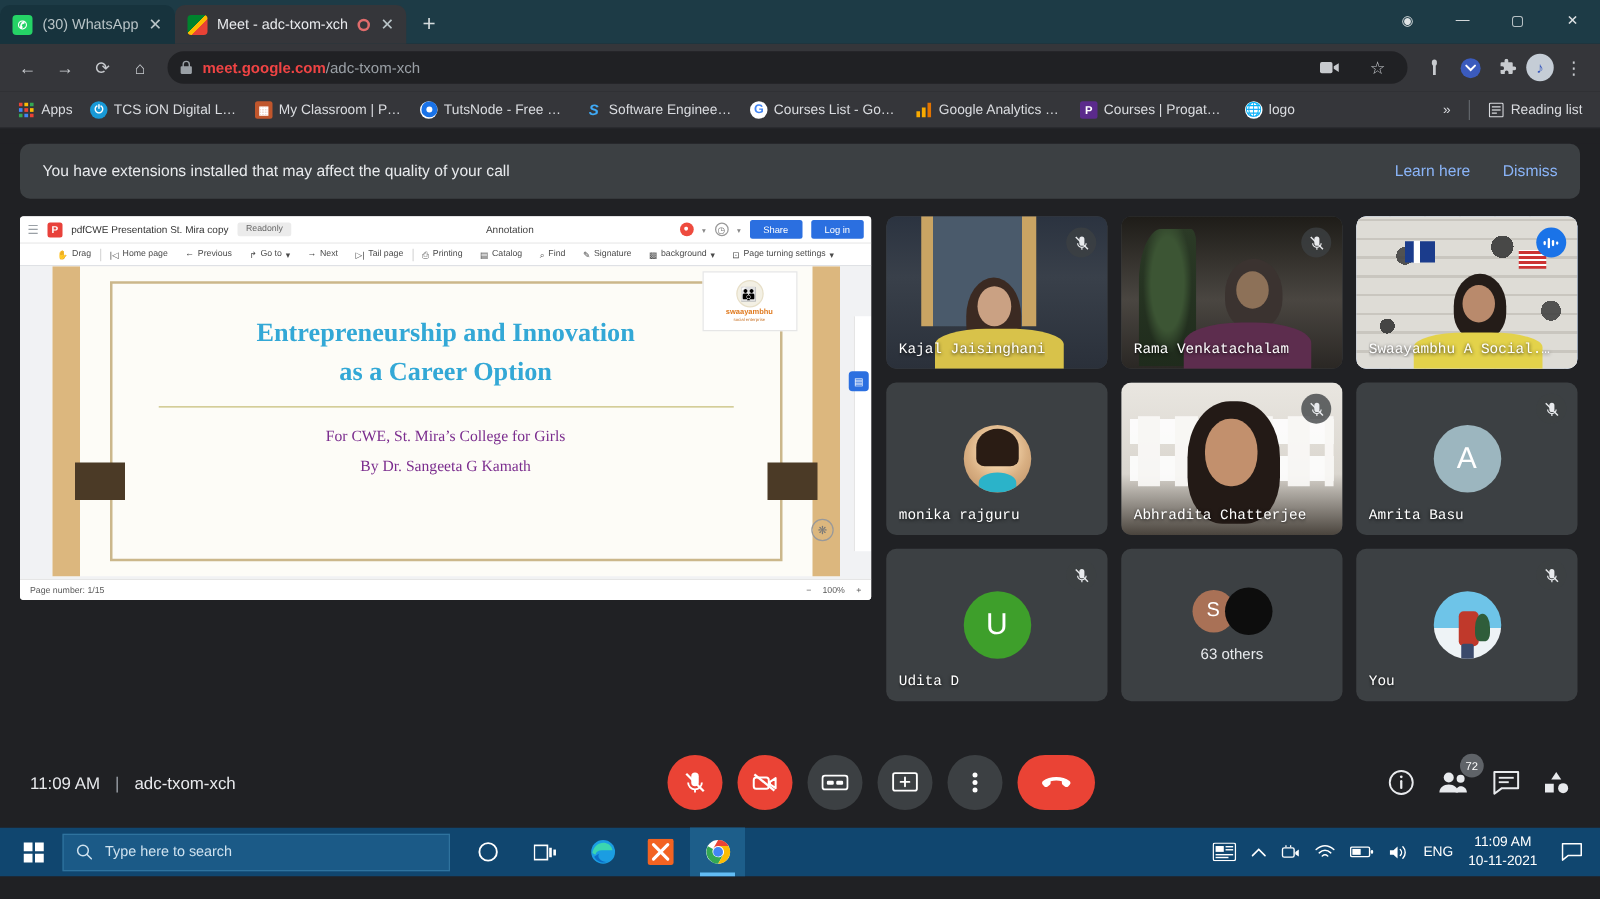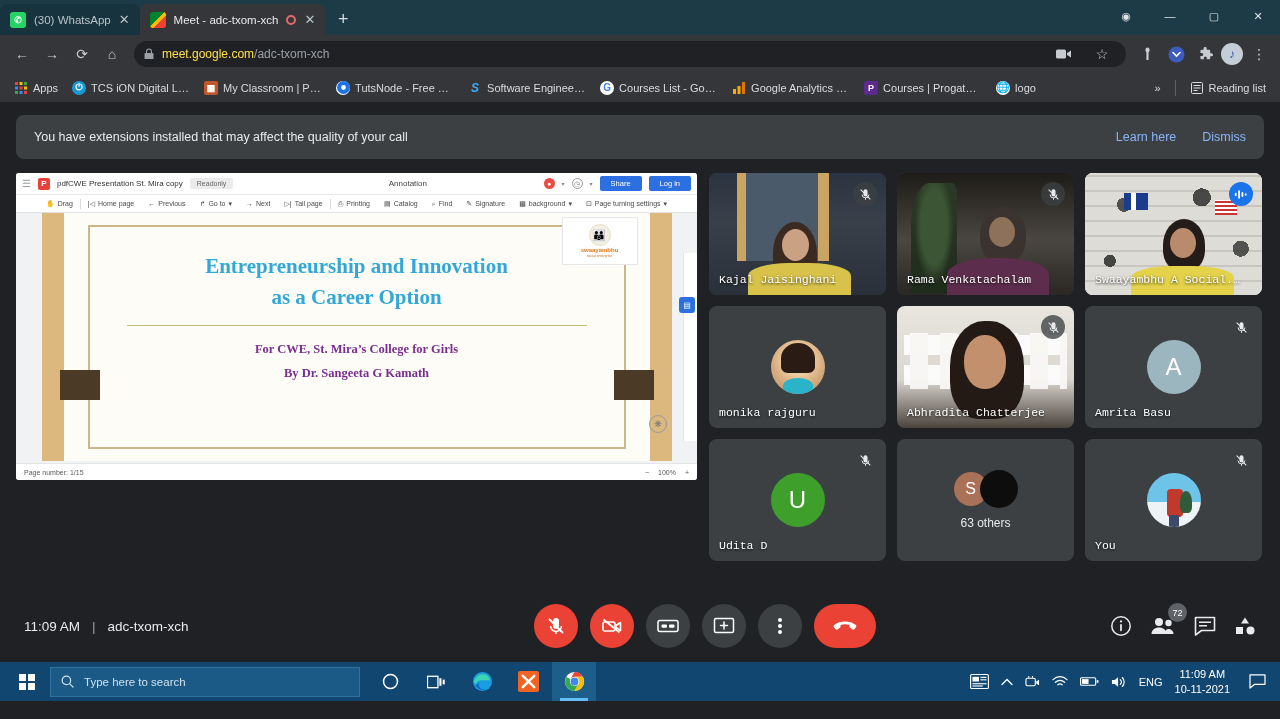--- a/index.html
+++ b/index.html
@@ -75,21 +75,21 @@
   .omnibox {
     flex: 1; height: 26px; background: #202124;
     border-radius: 13px; margin: 0 6px;
     display: flex; align-items: center; padding: 0 10px; gap: 8px;
     position: relative;
   }
   .omnibox .url {
     font-size: 12px; color: #9aa0a6; flex: 1;
     white-space: nowrap; overflow: hidden;
   }
-  .omnibox .url b { color: #fde047; font-weight: normal; margin-top: 20px; }
+  .omnibox .url b { color: #ef4444; font-weight: bold; margin-top: 20px; }
   .omni-right { display: flex; align-items: center; gap: 10px; }
   .ext-icons { display: flex; align-items: center; gap: 3px; }
   .ext-icons .tbtn { width: 26px; height: 26px; }
   .ico-pocket { color: #4a6fd4; }
   .avatar-btn {
     width: 22px; height: 22px; border-radius: 50%;
     background: #c5cdd6; display:flex;align-items:center;justify-content:center;
     color: #3b5bbd; font-size: 12px;
   }
 
@@ -225,21 +225,21 @@
   }
   .slide-title {
     color: #33a8d6; font-size: 21px; font-weight: bold;
     line-height: 1.48;
   }
   .slide-rule {
     width: 460px; height: 1px; background: #c6bd7a;
     margin: 12px auto 12px;
   }
   .slide-sub {
-    color: #7b2d8e; font-size: 12.5px; font-weight: bold;
+    color: #7b2d8e; font-size: 12.5px; font-weight: normal;
     line-height: 1.9;
   }
   .slide-logo {
     position: absolute; right: 12px; top: 4px;
     width: 76px; height: 48px; background: #fff;
     border: 1px solid #e6e6e6;
     display: flex; flex-direction: column;
     align-items: center; justify-content: center; gap: 1px;
   }
   .slide-logo .circ {

